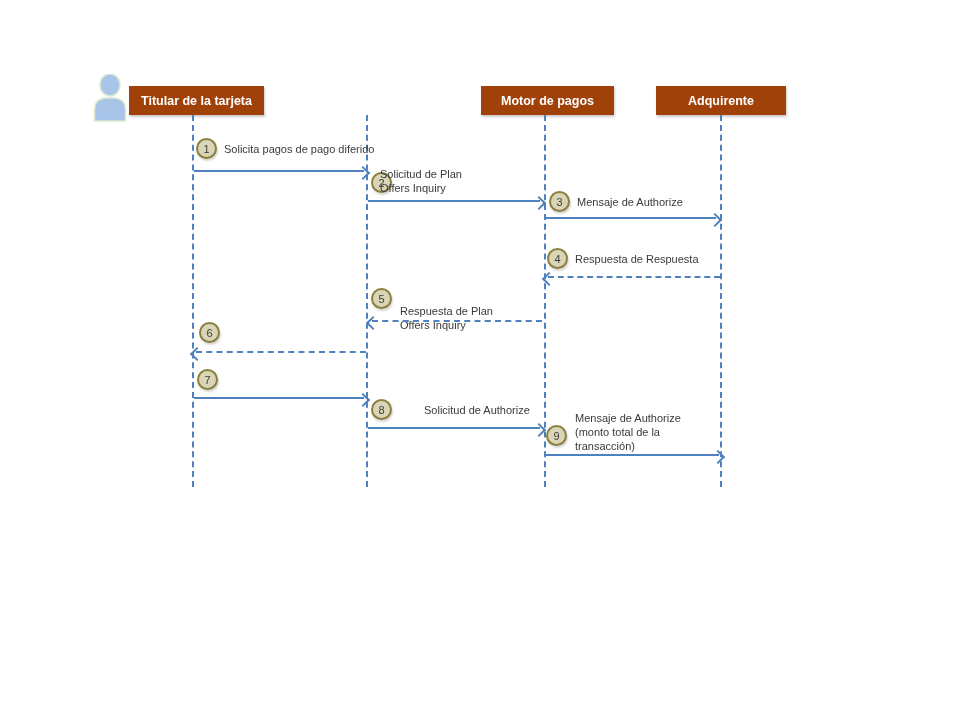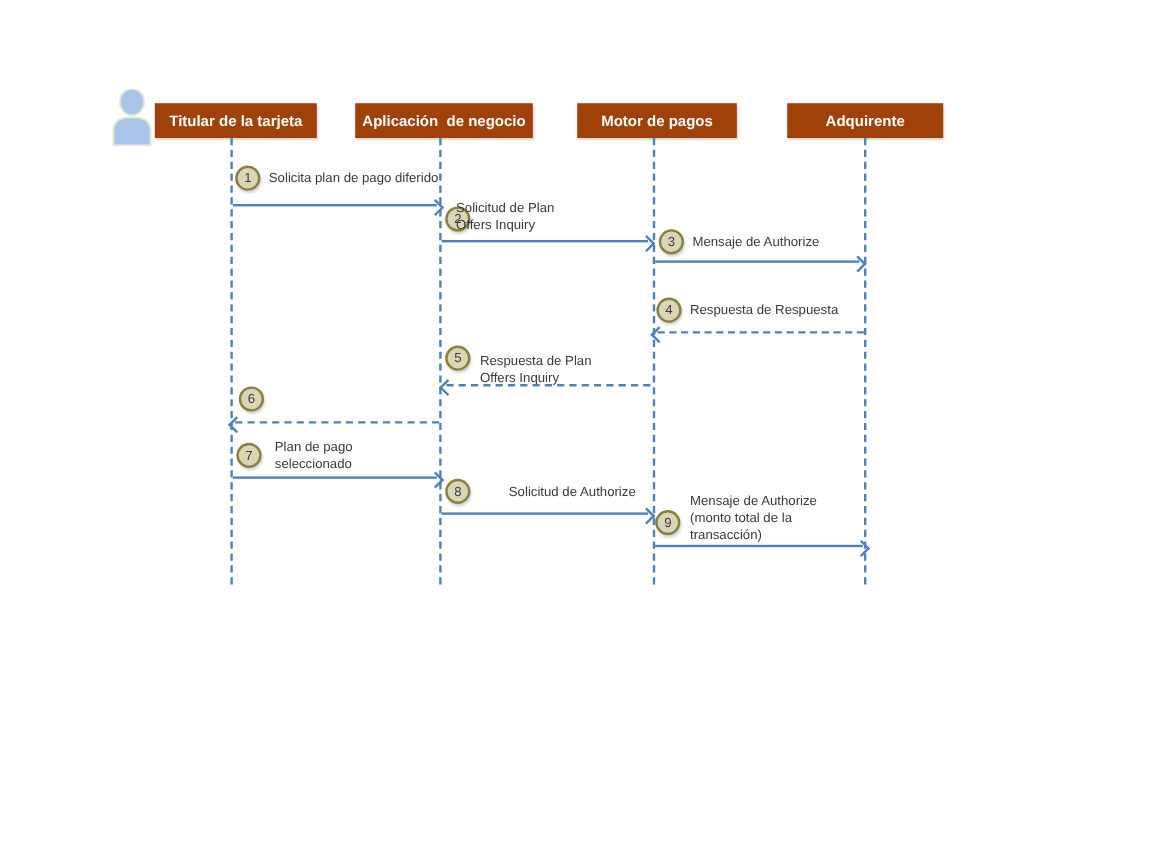--- a/index.html
+++ b/index.html
@@ -55,39 +55,36 @@
   <div class="person">
     <svg width="36" height="48" viewBox="0 0 36 48">
       <ellipse cx="18" cy="11" rx="10" ry="11" fill="#A9C4E9" stroke="#DDE8CE" stroke-width="1.5"></ellipse>
       <path d="M2.5 47 V36 q0-11 11-12 h9 q11 1 11 12 v11 z" fill="#A9C4E9" stroke="#DDE8CE" stroke-width="1.5"></path>
     </svg>
   </div>
 
   <div class="actor" style="left:129px;width:135px">
     <span>Titular de la tarjeta</span>
   </div>
-  <div class="actor" style="left:296px;width:148px">
-    <span>Aplicación  de negocio</span>
-  </div>
   <div class="actor" style="left:656px;width:130px">
     <span>Adquirente</span>
   </div>
   <div class="actor" style="left:481px;width:133px">
     <span>Motor de pagos</span>
   </div>
 
   <div class="lifeline" style="left:192px"></div>
   <div class="lifeline" style="left:366px"></div>
   <div class="lifeline" style="left:544px"></div>
   <div class="lifeline" style="left:720px"></div>
 
   <div class="badge" style="left:196px;top:138px">
     <span>1</span>
   </div>
-  <div class="msg-label nowrap" style="left:224px;top:142px">Solicita plan de pago diferido</div>
+  <div class="msg-label nowrap" style="left:224px;top:142px">Solicita pagos de pago diferido</div>
   <div class="arrow right" style="left:194px;top:170px;width:170px">
       <span class="chev"></span>
     </div>
 
   <div class="badge" style="left:371px;top:172px">
     <span>2</span>
   </div>
   <div class="msg-label" style="left:380px;top:167px;width:112px">Solicitud de Plan
 Offers Inquiry</div>
   <div class="arrow right" style="left:368px;top:200px;width:172px">
@@ -106,38 +103,36 @@
     <span>4</span>
   </div>
   <div class="msg-label nowrap" style="left:575px;top:252px">Respuesta de Respuesta</div>
   <div class="arrow dashed left" style="left:548px;top:276px;width:172px">
       <span class="chev"></span>
     </div>
 
   <div class="badge" style="left:371px;top:288px">
     <span>5</span>
   </div>
-  <div class="msg-label" style="left:400px;top:294px;width:112px">Respuesta de Plan
+  <div class="msg-label" style="left:400px;top:304px;width:112px">Respuesta de Plan
 Offers Inquiry</div>
   <div class="arrow dashed left" style="left:372px;top:320px;width:170px">
       <span class="chev"></span>
     </div>
 
   <div class="badge" style="left:199px;top:322px">
     <span>6</span>
   </div>
   <div class="arrow dashed left" style="left:196px;top:351px;width:170px">
       <span class="chev"></span>
     </div>
 
   <div class="badge" style="left:197px;top:369px">
     <span>7</span>
   </div>
-  <div class="msg-label" style="left:229px;top:366px;width:100px">Plan de pago
-seleccionado</div>
   <div class="arrow right" style="left:194px;top:397px;width:170px">
       <span class="chev"></span>
     </div>
 
   <div class="badge" style="left:371px;top:399px">
     <span>8</span>
   </div>
   <div class="msg-label nowrap" style="left:424px;top:403px">Solicitud de Authorize</div>
   <div class="arrow right" style="left:368px;top:427px;width:172px">
       <span class="chev"></span>

